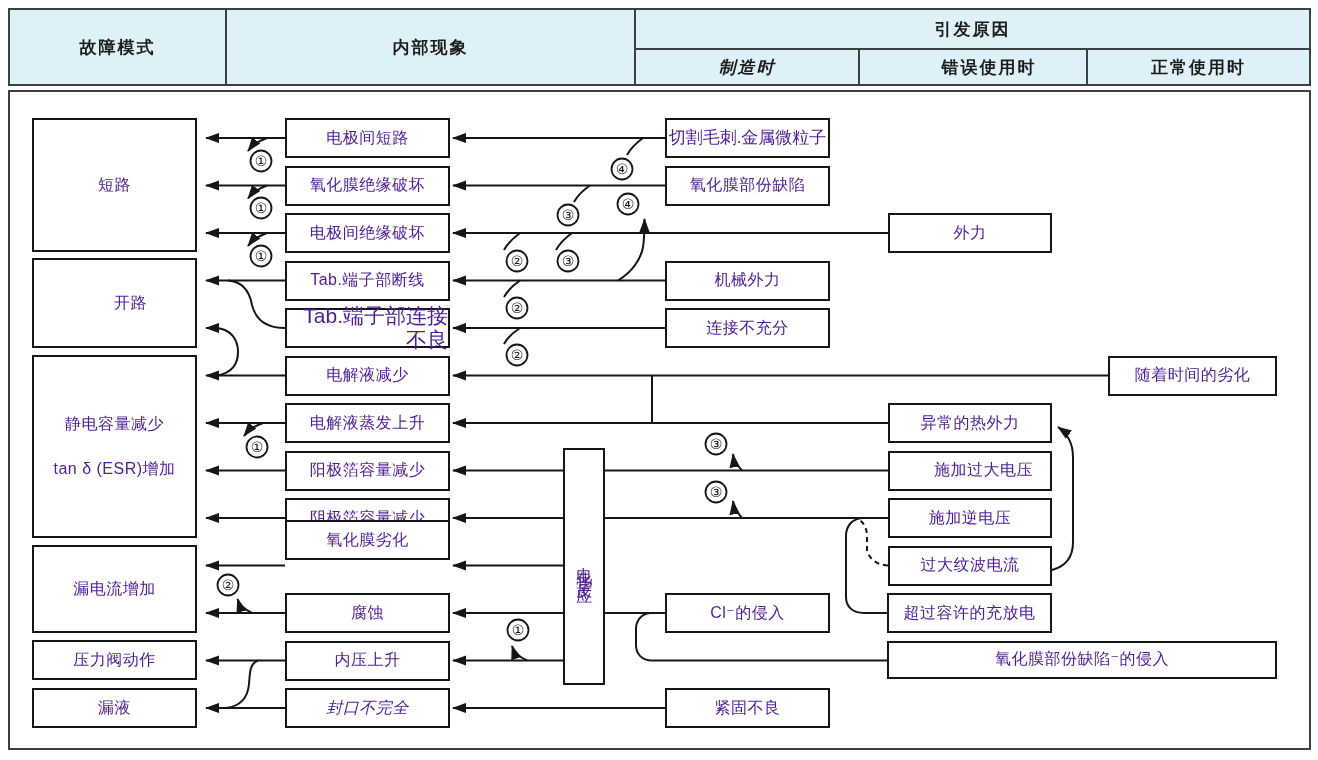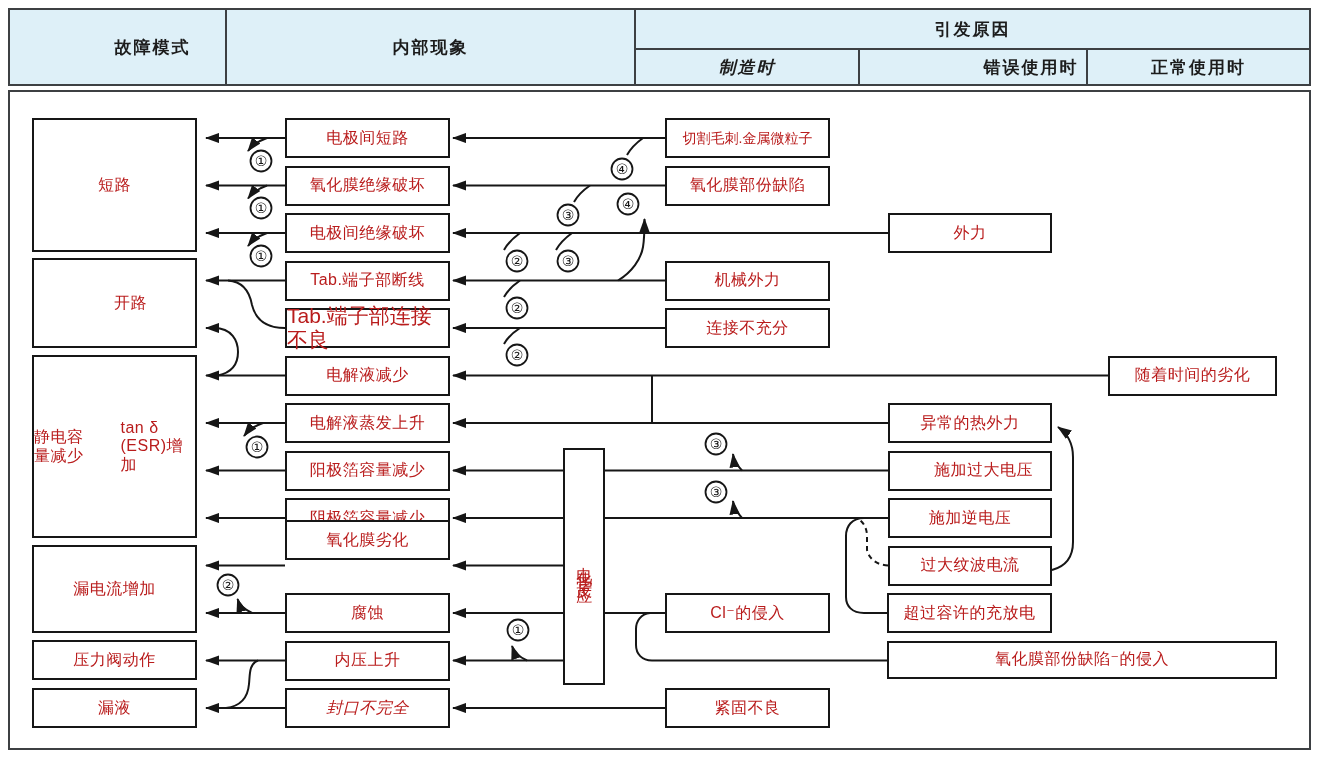--- a/index.html
+++ b/index.html
@@ -8,43 +8,43 @@
   .abs{position:absolute;box-sizing:border-box;}
   
   #hdr{left:8px;top:8px;width:1303px;height:78px;border:2px solid #3d4043;background:#def0f8;z-index:4;}
   .hline{position:absolute;background:#3d4043;}
   .hlabel{position:absolute;display:flex;align-items:center;justify-content:center;
           font-size:17px;font-weight:bold;letter-spacing:2px;color:#1c1c1c;}
   
   #frame{left:8px;top:90px;width:1303px;height:660px;border:2px solid #3d4043;background:#fff;z-index:0;}
   #wires{left:0;top:0;width:1318px;height:760px;z-index:1;}
   .node{position:absolute;box-sizing:border-box;border:2px solid #161616;background:#fff;
-        display:flex;align-items:center;justify-content:center;text-align:left;
-        font-size:16px;line-height:1.15;color:#b91c1c;z-index:2;letter-spacing:0.5px;}
+        display:flex;align-items:center;justify-content:center;text-align:right;
+        font-size:16px;line-height:1.15;color:#4c1d95;z-index:2;letter-spacing:0.5px;}
   .node.small{letter-spacing:0;}
-  .twoline{flex-direction:row;gap:26px;}
+  .twoline{flex-direction:column;gap:26px;}
   .vtext{writing-mode:vertical-rl;text-orientation:upright;letter-spacing:5px;}
   svg text{font-family:"Liberation Sans","DejaVu Sans",sans-serif;}
 </style>
 </head>
 <body>
 
 <div id="canvas">
 
   <div class="abs" id="hdr">
     <div class="hline" style="left:215px;top:0;width:2px;height:74px;"></div>
     <div class="hline" style="left:624px;top:0;width:2px;height:74px;"></div>
     <div class="hline" style="left:624px;top:38px;width:675px;height:2px;"></div>
     <div class="hline" style="left:848px;top:38px;width:2px;height:36px;"></div>
     <div class="hline" style="left:1076px;top:38px;width:2px;height:36px;"></div>
-    <div class="hlabel" style="left:0;top:0;width:215px;height:74px;padding-left:35px;">故障模式</div>
+    <div class="hlabel" style="left:0;top:0;width:215px;height:74px;">故障模式</div>
     <div class="hlabel" style="left:217px;top:0;width:407px;height:74px;">内部现象</div>
     <div class="hlabel" style="left:626px;top:0;width:673px;height:38px;">引发原因</div>
     <div class="hlabel" style="left:626px;top:40px;width:222px;height:34px;font-style:italic;">制造时</div>
-    <div class="hlabel" style="left:850px;top:40px;width:258px;height:34px;padding-left:42px;">错误使用时</div>
+    <div class="hlabel" style="left:850px;top:40px;width:258px;height:34px;">错误使用时</div>
     <div class="hlabel" style="left:1078px;top:40px;width:221px;height:34px;">正常使用时</div>
   </div>
 
   <div class="abs" id="frame"></div>
 
   <svg class="abs" id="wires" viewBox="0 0 1318 760">
     <defs>
       <marker id="ah" markerWidth="7.2" markerHeight="5.2" refX="6.7" refY="2.6" orient="auto" markerUnits="strokeWidth">
         <path d="M0,0 L7.2,2.6 L0,5.2 z" fill="#161616"></path>
       </marker>
@@ -186,21 +186,21 @@
   <div class="node" style="left:285px;top:403px;width:165px;height:40px;">电解液蒸发上升</div>
   <div class="node" style="left:285px;top:450.5px;width:165px;height:40px;">阳极箔容量减少</div>
   <div class="node" style="left:285px;top:498px;width:165px;height:40px;">阴极箔容量减少</div>
   <div class="node" style="left:285px;top:520px;width:165px;height:40px;">氧化膜劣化</div>
   <div class="node" style="left:285px;top:640.5px;width:165px;height:40px;">内压上升</div>
   <div class="node" style="left:285px;top:593px;width:165px;height:40px;">腐蚀</div>
   <div class="node" style="left:285px;top:688px;width:165px;height:40px;font-style:italic;">封口不完全</div>
 
   <div class="node vtext" style="left:563px;top:448px;width:42px;height:237px;">电化学反应</div>
 
-  <div class="node small" style="left:665px;top:118px;width:165px;height:40px;font-size:14px;">切割毛刺.金属微粒子</div>
+  <div class="node small" style="left:665px;top:118px;width:165px;height:40px;font-size:17px;">切割毛刺.金属微粒子</div>
   <div class="node" style="left:665px;top:165.5px;width:165px;height:40px;">氧化膜部份缺陷</div>
   <div class="node" style="left:888px;top:213px;width:164px;height:40px;">外力</div>
   <div class="node" style="left:665px;top:260.5px;width:165px;height:40px;">机械外力</div>
   <div class="node" style="left:665px;top:308px;width:165px;height:40px;">连接不充分</div>
   <div class="node" style="left:1108px;top:355.5px;width:169px;height:40px;">随着时间的劣化</div>
   <div class="node" style="left:888px;top:403px;width:164px;height:40px;">异常的热外力</div>
   <div class="node" style="left:888px;top:450.5px;width:164px;height:40px;padding-left:27px;">施加过大电压</div>
   <div class="node" style="left:888px;top:498px;width:164px;height:40px;">施加逆电压</div>
   <div class="node" style="left:888px;top:545.5px;width:164px;height:40px;">过大纹波电流</div>
   <div class="node" style="left:887px;top:593px;width:165px;height:40px;">超过容许的充放电</div>

